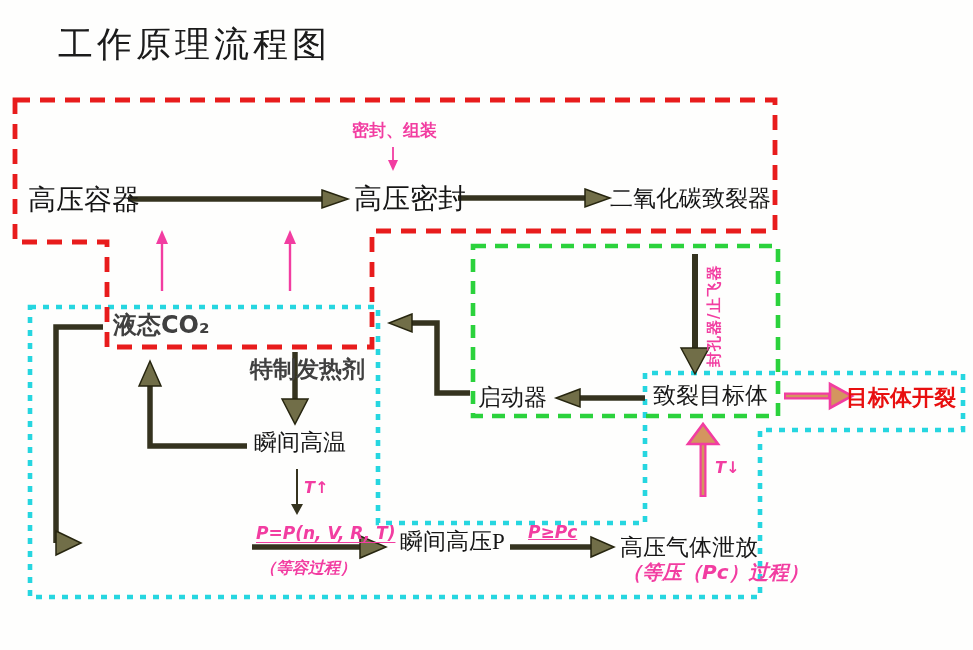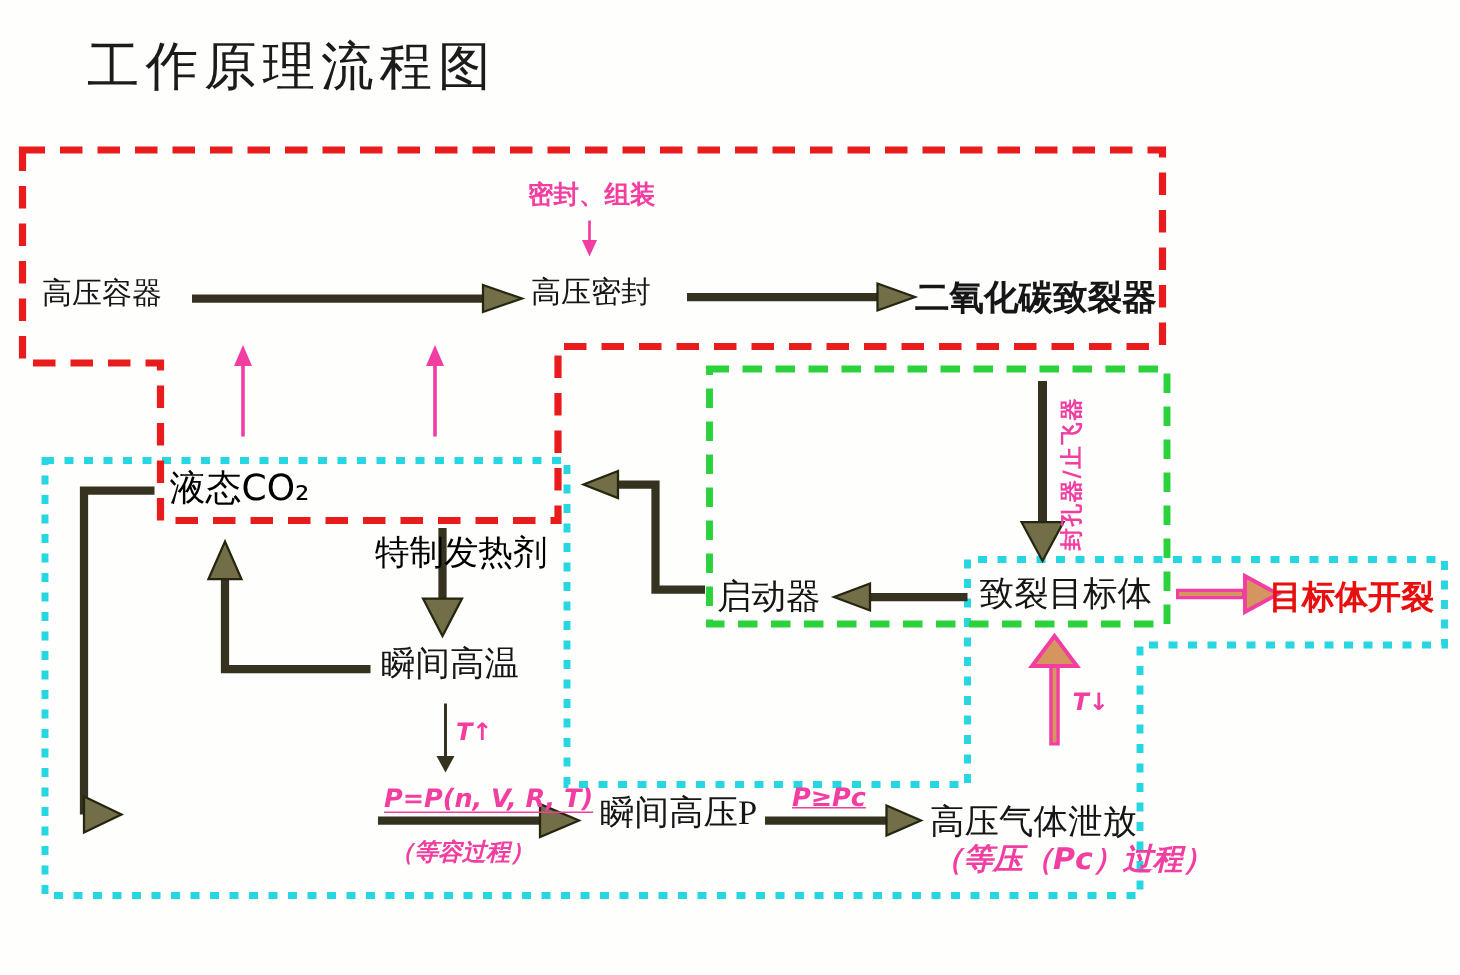--- a/index.html
+++ b/index.html
@@ -1,21 +1,21 @@
 <!DOCTYPE html>
 <html><head>
 <meta charset="utf-8">
 <style>
   html,body{margin:0;padding:0;background:#ffffff;}
   #slide{position:relative;width:973px;height:650px;background:#fefefd;overflow:hidden;
          font-family:"Liberation Serif","DejaVu Serif",serif;padding-left:40px;}
   .abs{position:absolute;white-space:nowrap;line-height:1.1;}
   .node{font-size:23px;color:#161616;font-weight:500;}
-  .big{font-size:20px;}
-  .pinknode{font-size:23px;color:#000000;font-weight:normal;font-family:"DejaVu Sans","Liberation Sans",sans-serif;}
+  .big{font-size:28px;}
+  .pinknode{font-size:23px;color:#404040;font-weight:bold;font-family:"DejaVu Sans","Liberation Sans",sans-serif;}
   .pinksmall{font-size:16px;color:#f23da1;font-weight:bold;font-family:"DejaVu Sans","Liberation Sans",sans-serif;}
   .pinkital{font-size:17px;color:#f23da1;font-weight:bold;font-style:italic;
             font-family:"DejaVu Sans","Liberation Sans",sans-serif;}
   .redbold{font-size:22px;color:#e80f0f;font-weight:bold;}
   .title{font-size:35px;letter-spacing:4px;color:#1b1b1b;}
   .vtext{transform-origin:0 0;transform:rotate(-90deg);font-size:15px;letter-spacing:1px;}
   .underl{text-decoration:underline;text-underline-offset:3px;}
   svg{position:absolute;left:0;top:0;}
 </style>
 </head>
@@ -98,21 +98,21 @@
       <line x1="784" y1="396" x2="830" y2="396" stroke="#f23da1" stroke-width="7"></line>
       <line x1="786" y1="396" x2="828" y2="396" stroke="#d4955f" stroke-width="2.6"></line>
       <polygon points="830,384 852,396 830,408" fill="#d4955f" stroke="#f23da1" stroke-width="2.6"></polygon>
     </g>
   </svg>
 
   <div class="abs title" style="left:58px;top:26px;">工作原理流程图</div>
 
   <div class="abs node big" style="left:28px;top:185px;">高压容器</div>
   <div class="abs node big" style="left:354px;top:184px;">高压密封</div>
-  <div class="abs node" style="left:610px;top:186px;font-weight:bold;">二氧化碳致裂器</div>
+  <div class="abs node" style="left:610px;top:186px;">二氧化碳致裂器</div>
 
   <div class="abs pinksmall" style="left:352px;top:121px;font-size:17px;">密封、组装</div>
 
   <div class="abs pinknode" style="left:113px;top:312px;font-size:24px;">液态CO₂</div>
   <div class="abs pinknode" style="left:250px;top:311px;margin-top:46px;">特制发热剂</div>
 
   <div class="abs node" style="left:478px;top:385px;">启动器</div>
   <div class="abs node" style="left:653px;top:383px;">致裂目标体</div>
   <div class="abs redbold" style="left:846px;top:386px;">目标体开裂</div>
 

